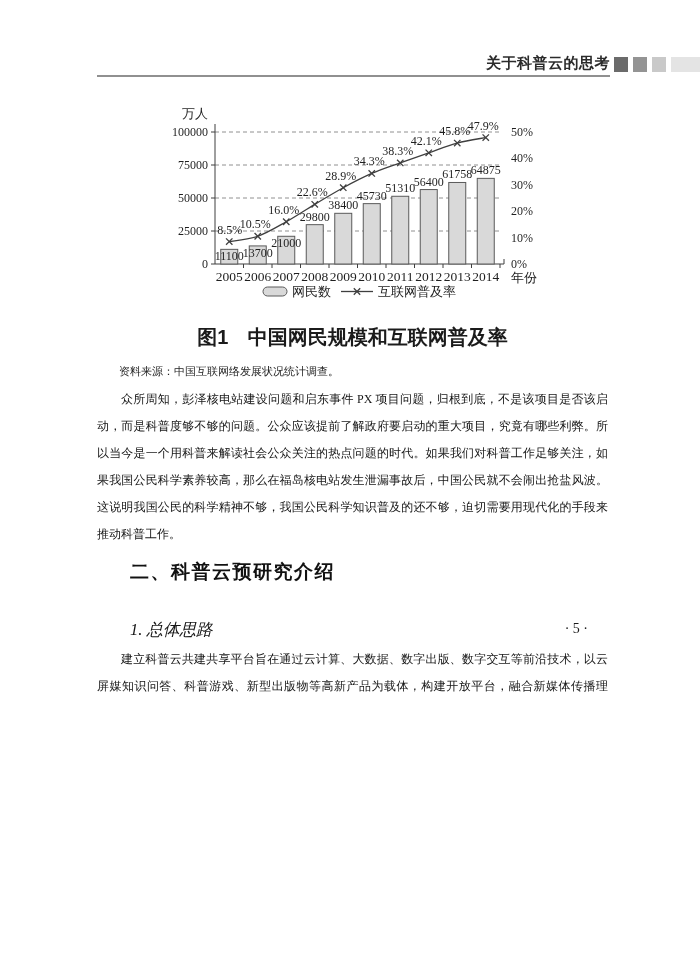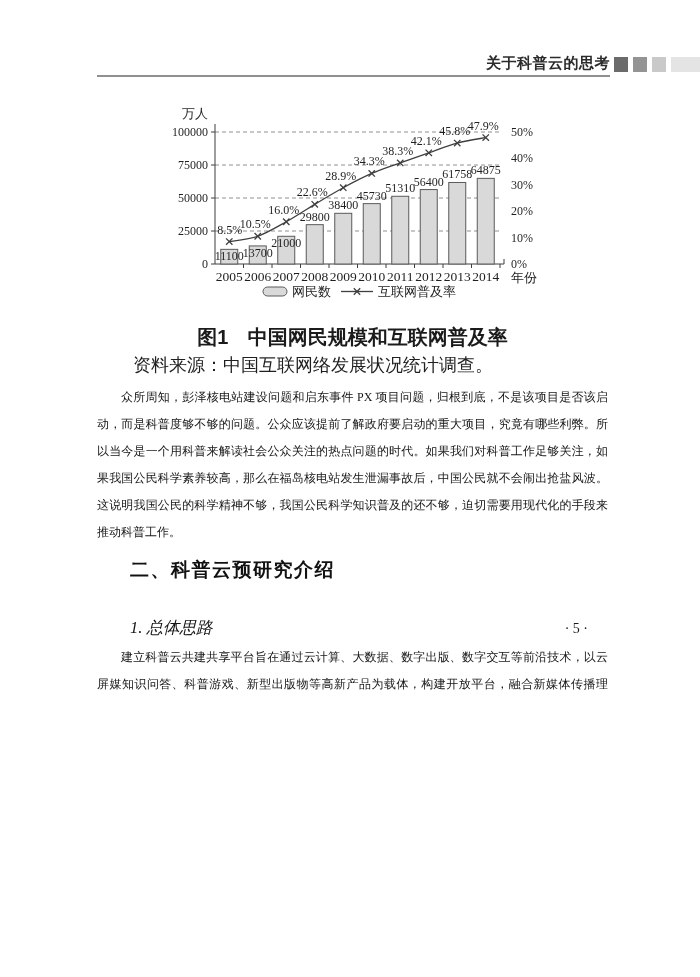--- a/index.html
+++ b/index.html
@@ -21,21 +21,21 @@
   main{position:absolute;left:97px;top:96px;width:511px;}
   figure{margin:0;}
   .chart-wrap{margin:6px 0 0 48px;width:420px;height:200px;}
   svg text{font-family:"Liberation Serif","DejaVu Serif",serif;}
   figcaption{
     margin-top:22px;text-align:center;
     font-family:"Liberation Sans","DejaVu Sans",sans-serif;
     font-weight:bold;font-size:20px;color:#1b1b1b;
   }
   .cap-title{margin-left:14px;}
-  .source{margin-top:2px;font-size:18px;text-indent:2em;color:#1f1f1f;}
+  .source{margin-top:13px;font-size:11px;text-indent:2em;color:#1f1f1f;}
   .kai-heading{
     margin:34px 0 0;padding-left:33px;
     font-style:italic;font-weight:500;font-size:16.5px;color:#151515;
     font-family:"Liberation Serif","DejaVu Serif",serif;
   }
   .kai-heading.second{}
   p.body{
     margin:7px 0 0;font-size:12px;line-height:27px;
     text-align:justify;text-indent:2em;color:#161616;
   }

